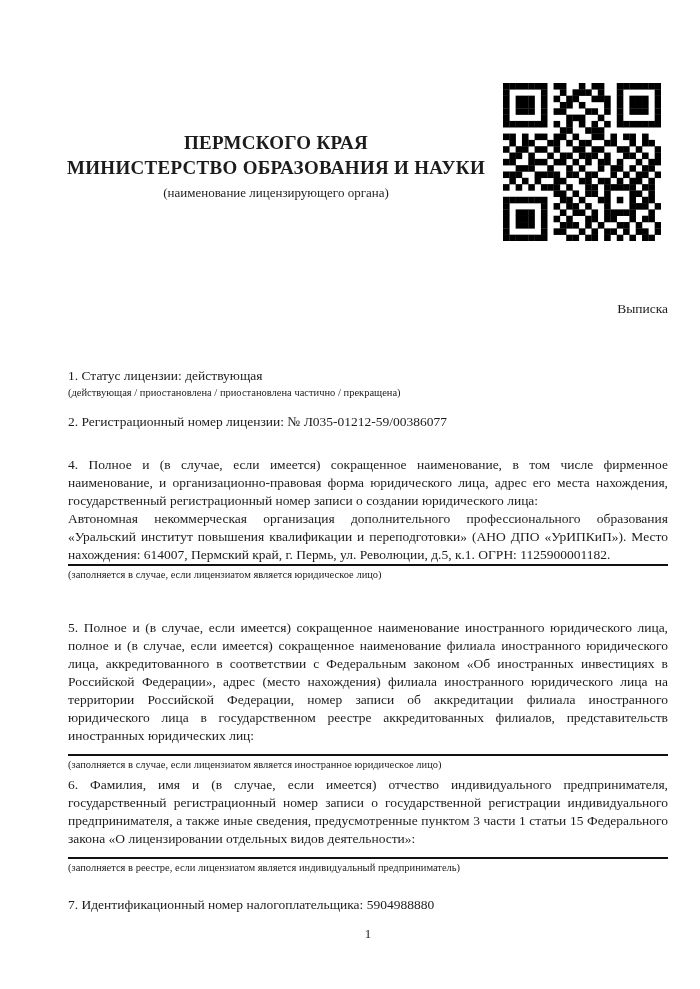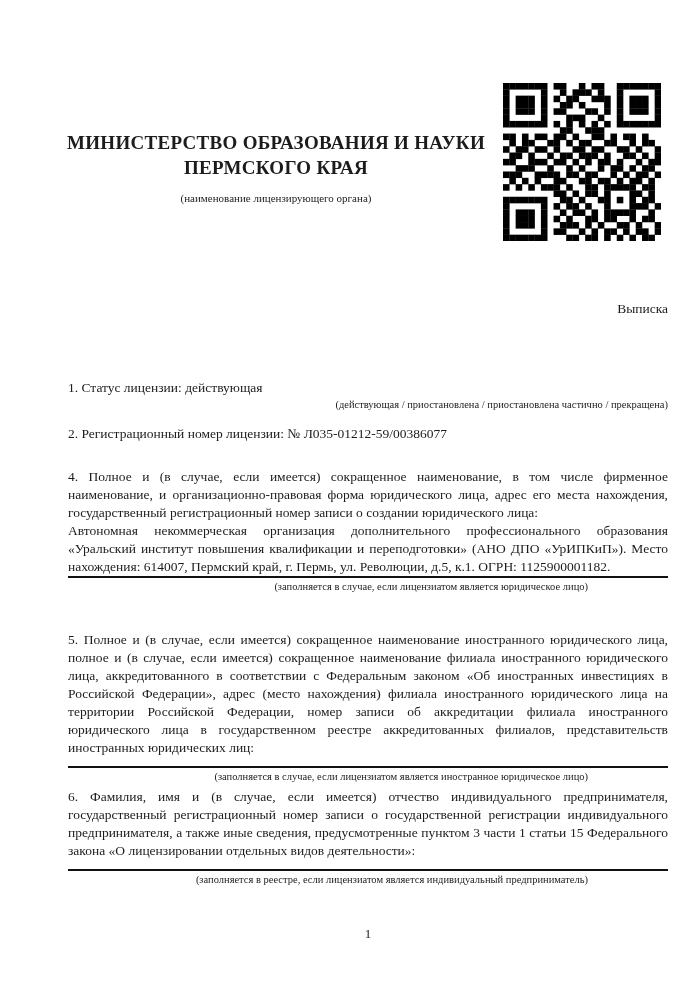--- a/index.html
+++ b/index.html
@@ -17,48 +17,47 @@
     left: 66px; top: 130px; width: 420px;
     text-align: center;
   }
   .header-line {
     font-size: 19px;
     font-weight: bold;
     line-height: 25px;
     letter-spacing: 0.3px;
   }
   .header-caption {
-    font-size: 11px;
+    font-size: 13px;
     line-height: 13px;
-    margin-top: 12px;
+    margin-top: 6px;
   }
   .qr {
     position: absolute;
     left: 503px; top: 83px;
     width: 158px; height: 158px;
   }
   .title-block {
     position: absolute;
     left: 68px; top: 300px; width: 600px;
     text-align: right;
     font-size: 13.5px;
     line-height: 18px;
   }
   .item {
     position: absolute;
     left: 68px; width: 600px;
     font-size: 13.5px;
     line-height: 18px;
-    margin-top: 12px;
   }
   .item p.just { text-align: justify; }
   .small-caption {
     font-size: 10.5px;
     line-height: 13px;
-    text-align: right;
+    text-align: left;
   }
   .caption-narrow {
     width: 520px;
     margin-top: 2px;
   }
   .rule {
     border-top: 2px solid #111111;
     height: 0;
     width: 600px;
   }
@@ -70,22 +69,22 @@
     text-align: center;
     font-size: 13px;
   }
 </style>
 </head>
 <body>
 
 <div class="page">
 
   <div class="header-block">
+    <div class="header-line">ПЕРМСКОГО КРАЯ</div>
     <div class="header-line">МИНИСТЕРСТВО ОБРАЗОВАНИЯ И НАУКИ</div>
-    <div class="header-line">ПЕРМСКОГО КРАЯ</div>
     <div class="header-caption">(наименование лицензирующего органа)</div>
   </div>
 
   <div class="qr"><svg xmlns="http://www.w3.org/2000/svg" width="158" height="158">
         <rect x="0.00" y="0.00" width="6.57" height="6.57" fill="#000000"></rect>
         <rect x="6.32" y="0.00" width="6.57" height="6.57" fill="#000000"></rect>
         <rect x="12.64" y="0.00" width="6.57" height="6.57" fill="#000000"></rect>
         <rect x="18.96" y="0.00" width="6.57" height="6.57" fill="#000000"></rect>
         <rect x="25.28" y="0.00" width="6.57" height="6.57" fill="#000000"></rect>
         <rect x="31.60" y="0.00" width="6.57" height="6.57" fill="#000000"></rect>
@@ -450,16 +449,19 @@
     <div class="rule rule-gap"></div>
     <div class="small-caption caption-narrow">(заполняется в случае, если лицензиатом является иностранное юридическое лицо)</div>
   </div>
 
   <div class="item" style="top:776px">
     <p class="just">6. Фамилия, имя и (в случае, если имеется) отчество индивидуального предпринимателя, государственный регистрационный номер записи о государственной регистрации индивидуального предпринимателя, а также иные сведения, предусмотренные пунктом 3 части 1 статьи 15 Федерального закона «О лицензировании отдельных видов деятельности»:</p>
     <div class="rule rule-gap"></div>
     <div class="small-caption caption-narrow">(заполняется в реестре, если лицензиатом является индивидуальный предприниматель)</div>
   </div>
 
+  <div class="item" style="top:896px">
+    <p>7. Идентификационный номер налогоплательщика: 5904988880</p>
+  </div>
 
   <div class="page-number">1</div>
 
 </div>
 
 </body></html>

